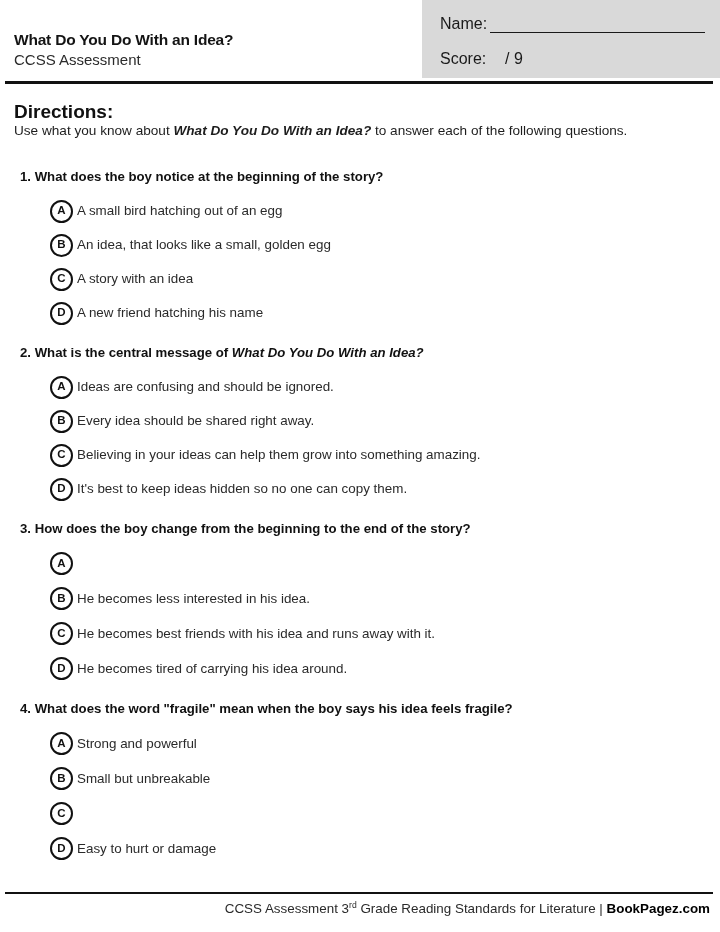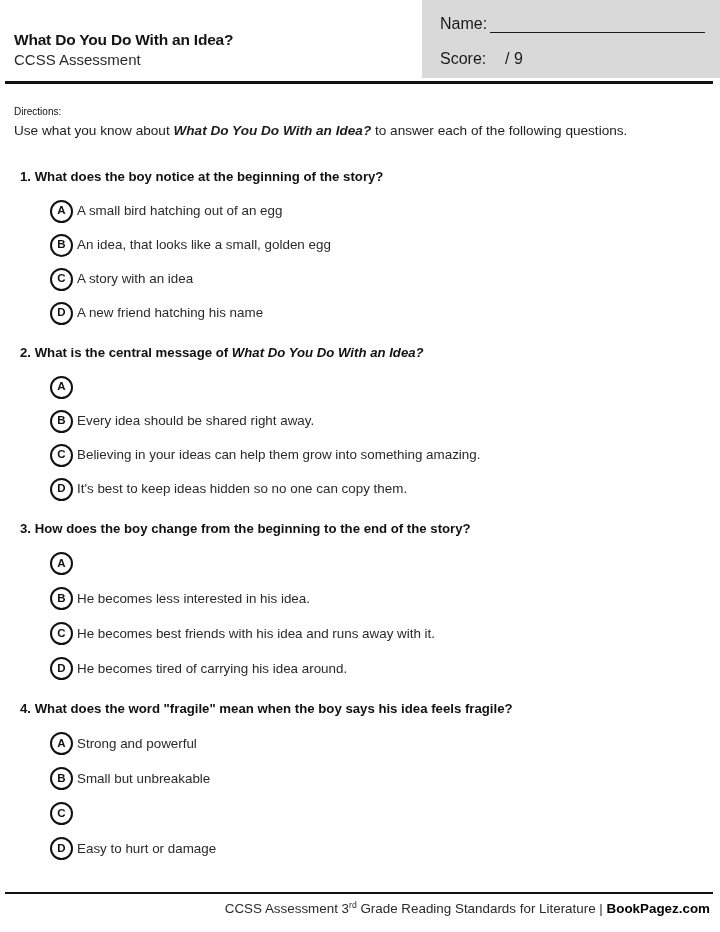--- a/index.html
+++ b/index.html
@@ -91,22 +91,22 @@
   }
 
   
   .directions {
     position: absolute;
     left: 14px;
     top: 103px;
     width: 648px;
   }
   .directions-heading {
-    font-size: 10px;
-    font-weight: normal;
+    font-size: 19px;
+    font-weight: bold;
     line-height: 18px;
     color: #111111;
   }
   .directions-body {
     font-size: 13.6px;
     line-height: 19px;
     color: #1d1d1d;
   }
   .directions-body .book-title {
     font-weight: bold;
@@ -248,20 +248,21 @@
       </div>
       <div class="option-row">
         <div class="option-bubble">D</div>
         <div class="option-text">A new friend hatching his name</div>
       </div>
     </div>
     <div class="question-block">
       <div class="question-text"><span>2.</span> <span>What is the central message of </span><span class="book-title">What Do You Do With an Idea?</span></div>
       <div class="option-row">
         <div class="option-bubble">A</div>
+        <div class="option-text">Ideas are confusing and should be ignored.</div>
       </div>
       <div class="option-row">
         <div class="option-bubble">B</div>
         <div class="option-text">Every idea should be shared right away.</div>
       </div>
       <div class="option-row">
         <div class="option-bubble">C</div>
         <div class="option-text">Believing in your ideas can help them grow into something amazing.</div>
       </div>
       <div class="option-row">

